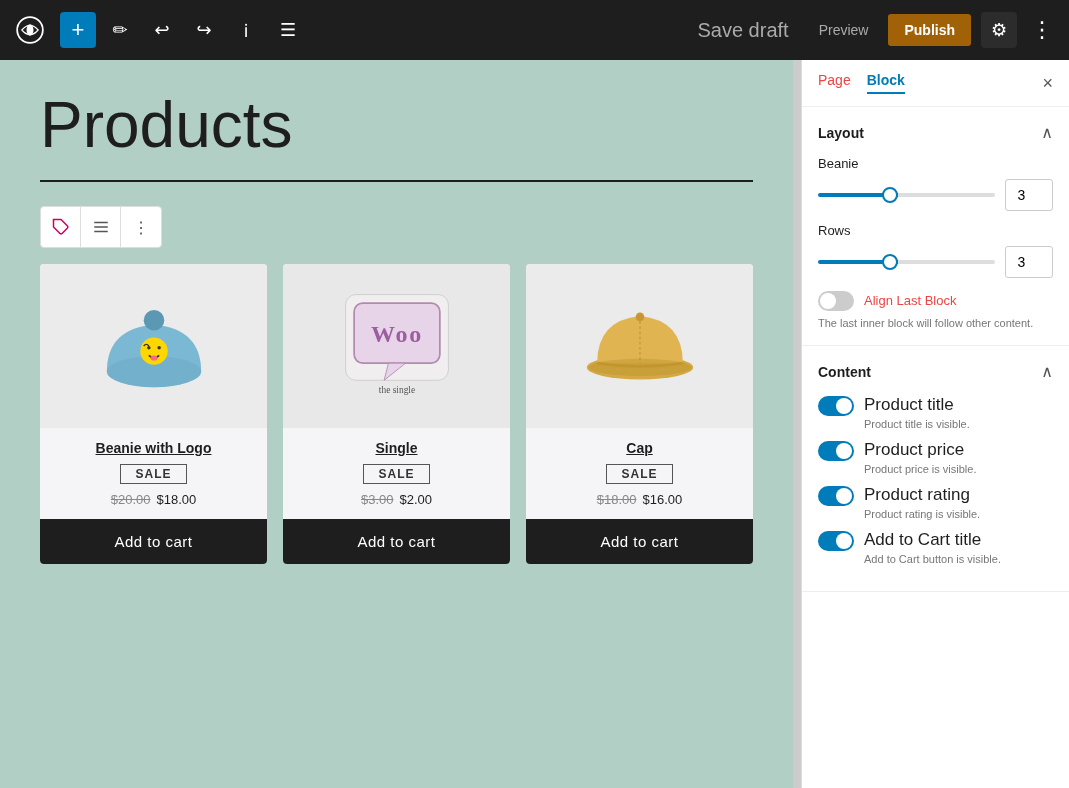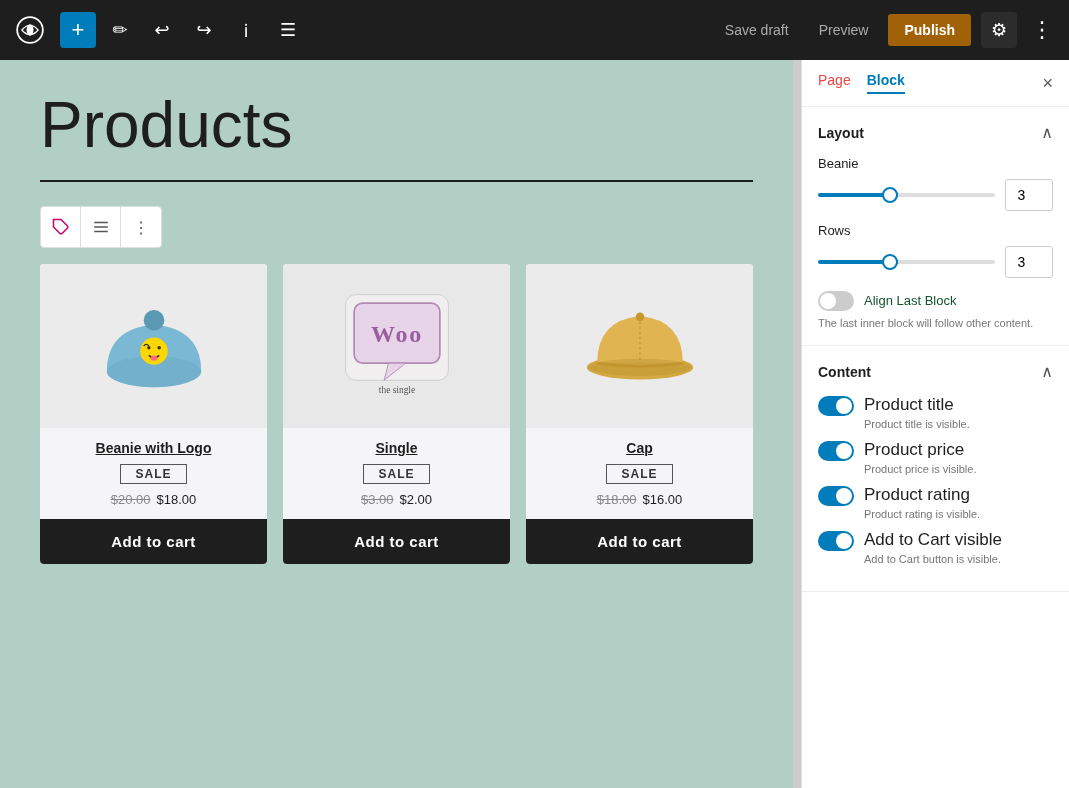--- a/index.html
+++ b/index.html
@@ -22,21 +22,21 @@
     .wp-logo svg { width: 28px; height: 28px; }
     .toolbar-btn {
       width: 36px; height: 36px; border: none; background: transparent;
       cursor: pointer; border-radius: 4px; display: flex; align-items: center; justify-content: center;
       color: #fff; font-size: 18px;
     }
     .toolbar-btn.add-btn { background: #007cba; border-radius: 4px; font-size: 22px; font-weight: 300; }
     .toolbar-right {
       margin-left: auto; display: flex; align-items: center; gap: 10px;
     }
-    .btn-save-draft { background: transparent; border: none; color: #aaa; cursor: pointer; font-size: 14px; padding: 6px 10px; }
+    .btn-save-draft { background: transparent; border: none; color: #aaa; cursor: pointer; font-size: 20px; padding: 6px 10px; }
     .btn-preview { background: transparent; border: none; color: #aaa; cursor: pointer; font-size: 14px; padding: 6px 10px; }
     .btn-publish { background: #a16207; color: #fff; border: none; border-radius: 3px; padding: 8px 16px; font-size: 14px; font-weight: 600; cursor: pointer; }
     .btn-settings { width: 36px; height: 36px; background: #2c2c2c; border: none; color: #fff; cursor: pointer; border-radius: 4px; font-size: 18px; display: flex; align-items: center; justify-content: center; }
     .btn-more { background: transparent; border: none; color: #fff; cursor: pointer; font-size: 22px; padding: 0 4px; }
 
     
     .main-layout {
       display: flex;
       flex: 1;
       overflow: hidden;
@@ -132,21 +132,21 @@
     }
     .price-original { text-decoration: line-through; color: #888; }
     .price-sale { color: #1e1e1e; font-weight: 500; }
     .add-to-cart-btn {
       width: 100%;
       background: #1e1e1e;
       color: #fff;
       border: none;
       padding: 14px;
       font-size: 15px;
-      font-weight: 700;
+      font-weight: 400;
       cursor: pointer;
       letter-spacing: 0.5px;
       margin-top: auto;
     }
 
     
     .beanie-svg, .woo-svg, .cap-svg { width: 120px; height: 120px; }
 
     
     .scrollbar-track {
@@ -254,21 +254,21 @@
       width: 16px; height: 16px;
       border-radius: 50%;
       background: #fff;
       top: 2px;
       transition: left 0.2s;
     }
     .toggle.on::after { left: 18px; }
     .toggle.off::after { left: 2px; }
 
     .align-last-row { display: flex; align-items: center; gap: 10px; margin-bottom: 6px; }
-    .align-last-label { font-size: 13px; color: #14532d; font-weight: 500; }
+    .align-last-label { font-size: 13px; color: #ef4444; font-weight: 500; }
     .align-last-desc { font-size: 11px; color: #777; margin-top: 2px; }
   </style>
 </head>
 <body>
 
 <div class="toolbar">
   <div class="toolbar-left">
     <div class="wp-logo">
       <svg viewBox="0 0 24 24" fill="white">
         <circle cx="12" cy="12" r="11" fill="none" stroke="white" stroke-width="1.5"></circle>
@@ -475,19 +475,19 @@
         <div class="toggle on"></div>
         <div class="toggle-wrap">
           <span class="toggle-label">Product rating</span>
           <span class="toggle-desc">Product rating is visible.</span>
         </div>
       </div>
 
       <div class="toggle-row">
         <div class="toggle on"></div>
         <div class="toggle-wrap">
-          <span class="toggle-label">Add to Cart visible</span>
+          <span class="toggle-label">Add to Cart title</span>
           <span class="toggle-desc">Add to Cart button is visible.</span>
         </div>
       </div>
     </div>
   </div>
 </div>
 
 </body></html>

